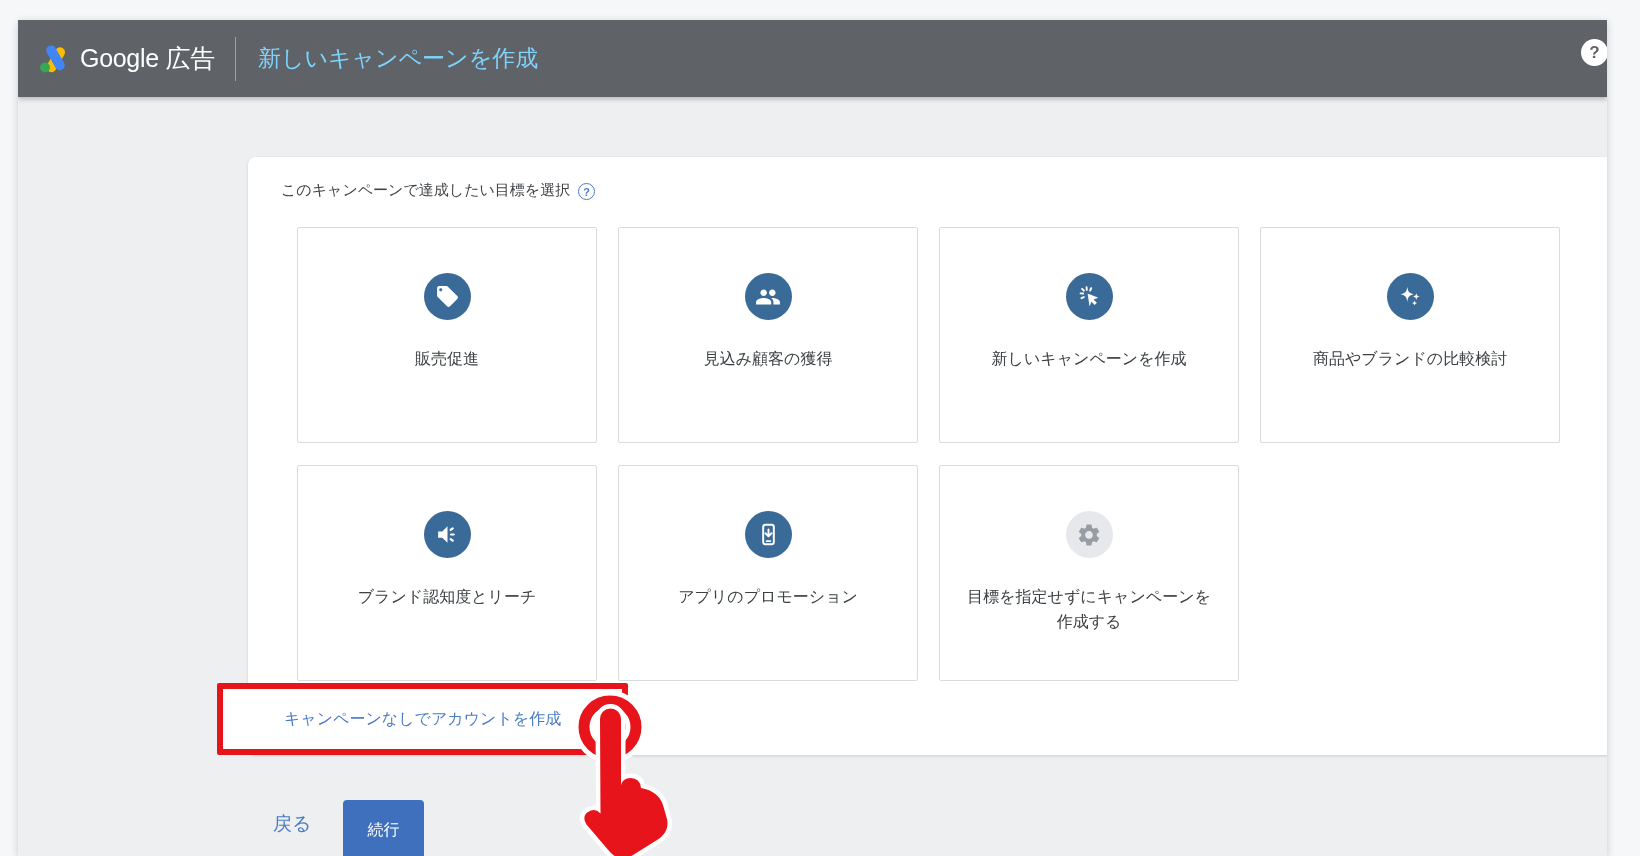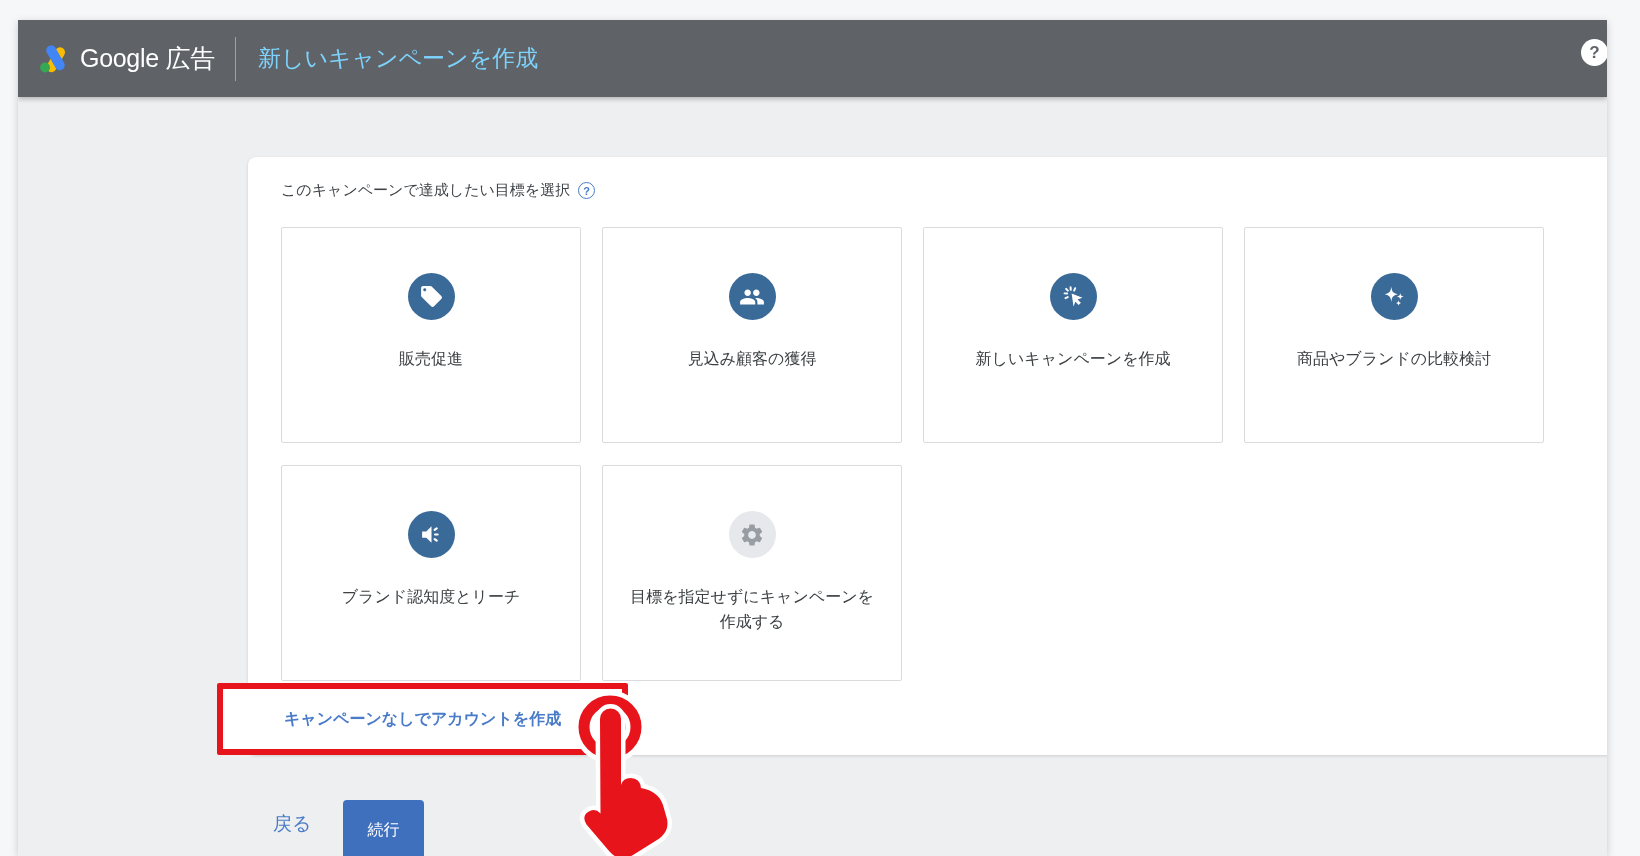--- a/index.html
+++ b/index.html
@@ -19,42 +19,42 @@
   .brand { color:#fff; font-size:25px; font-weight:500; letter-spacing:-.3px; margin-left:10px; white-space:nowrap; }
   .hdr-divider { width:1px; height:44px; background:rgba(255,255,255,.4); margin:0 22px 0 20px; }
   .page-title { color:#7dd3fc; font-size:23px; font-weight:400; white-space:nowrap; }
   .hdr-help { position:absolute; top:19px; right:-1px; width:27px; height:27px; border-radius:50%;
     background:#fff; color:#5f6368; font-size:17px; font-weight:700;
     display:flex; align-items:center; justify-content:center; cursor:pointer; }
 
   
   .card { position:absolute; left:230px; top:137px; right:-20px; height:598px;
     background:#fff; border-radius:8px; box-shadow:0 1px 3px rgba(60,64,67,.18); }
-  .heading-row { position:absolute; left:33px; top:24px; display:flex; align-items:center;
+  .heading-row { position:absolute; left:33px; top:24px; display:flex; align-items:flex-end;
     font-size:15px; color:#3f4347; }
   .heading-help { display:inline-flex; align-items:center; justify-content:center;
     width:17px; height:17px; border-radius:50%; border:1.5px solid var(--link-blue,#4a7bc8);
     color:var(--link-blue,#4a7bc8); font-size:11px; font-weight:700; margin-left:8px; cursor:pointer; }
 
-  .tiles { position:absolute; left:33px; top:70px; width:1284px;
+  .tiles { position:absolute; left:49px; top:70px; width:1284px;
     display:flex; flex-wrap:wrap; column-gap:21px; row-gap:22px; }
   .tile { width:300px; height:216px; border:1px solid var(--tile-border,#d9dbde); border-radius:2px;
     background:#fff; display:flex; flex-direction:column; align-items:center;
     padding-top:45px; cursor:pointer; }
   .circle { width:47px; height:47px; border-radius:50%; display:flex; align-items:center; justify-content:center; }
   .circle.blue { background:var(--icon-blue,#3a6a97); color:#fff; }
   .circle.gray { background:var(--icon-gray-bg,#e6e8eb); color:var(--icon-gray,#979da3); }
   .tile-label { margin-top:27px; font-size:16px; line-height:1.55; color:#3c4043;
     text-align:center; max-width:252px; }
 
   
   .red-box { position:absolute; left:199px; top:663px; width:411px; height:72px;
     border:6px solid var(--annotation-red,#e8141c); border-radius:2px; background:#fff;
     display:flex; align-items:center; justify-content:center; z-index:6; }
-  .skip-link { font-size:16px; color:var(--link-blue,#4a7bc8); text-decoration:none; cursor:pointer; white-space:nowrap;font-weight:bold; }
+  .skip-link { font-size:16px; color:var(--link-blue,#4a7bc8); text-decoration:none; cursor:pointer; white-space:nowrap; }
 
   
   .back-link { position:absolute; left:255px; top:781px; height:46px; line-height:46px;
     font-size:19px; color:var(--link-blue,#4a7bc8); text-decoration:none; cursor:pointer; z-index:4; }
   .continue-button { position:absolute; left:325px; top:780px; width:81px; height:60px;
     background:var(--button-blue,#3f70be); color:#fff; border:none; border-radius:4px;
     font-size:16px; font-weight:500; font-family:inherit; cursor:pointer; z-index:4; }
 
   
   .tap { position:absolute; left:535px; top:667px; width:125px; height:176px;
@@ -140,20 +140,31 @@
             <g stroke="currentColor" stroke-width="2.1" stroke-linecap="round" fill="none">
               <line x1="15" y1="7.6" x2="17" y2="6.1"></line>
               <line x1="15.4" y1="12" x2="17.9" y2="12"></line>
               <line x1="15" y1="16.4" x2="17" y2="17.9"></line>
             </g>
           </svg>
         </div>
         <div class="tile-label">ブランド認知度とリーチ</div>
       </div>
 
+      <div class="tile">
+        <div class="circle blue">
+          <svg width="25" height="25" viewBox="0 0 24 24">
+            <rect x="6.9" y="2.6" width="10.2" height="18.8" rx="2.2" fill="none" stroke="currentColor" stroke-width="1.9"></rect>
+            <line x1="10.3" y1="18.4" x2="13.7" y2="18.4" stroke="currentColor" stroke-width="1.7" stroke-linecap="round"></line>
+            <line x1="12" y1="7.2" x2="12" y2="13" stroke="currentColor" stroke-width="1.9" stroke-linecap="round"></line>
+            <path d="M9.1 10.8 L12 13.7 L14.9 10.8" fill="none" stroke="currentColor" stroke-width="1.9" stroke-linecap="round" stroke-linejoin="round"></path>
+          </svg>
+        </div>
+        <div class="tile-label">アプリのプロモーション</div>
+      </div>
 
       <div class="tile">
         <div class="circle gray">
           <svg width="26" height="26" viewBox="0 0 24 24" fill="currentColor">
               <path d="M19.14 12.94c.04-.3.06-.61.06-.94 0-.32-.02-.64-.07-.94l2.03-1.58c.18-.14.23-.41.12-.61l-1.92-3.32c-.12-.22-.37-.29-.59-.22l-2.39.96c-.5-.38-1.03-.7-1.62-.94l-.36-2.54c-.04-.24-.24-.41-.48-.41h-3.84c-.24 0-.43.17-.47.41l-.36 2.54c-.59.24-1.13.57-1.62.94l-2.39-.96c-.22-.08-.47 0-.59.22L2.74 8.87c-.12.21-.08.47.12.61l2.03 1.58c-.05.3-.09.63-.09.94s.02.64.07.94l-2.03 1.58c-.18.14-.23.41-.12.61l1.92 3.32c.12.22.37.29.59.22l2.39-.96c.5.38 1.03.7 1.62.94l.36 2.54c.05.24.24.41.48.41h3.84c.24 0 .44-.17.47-.41l.36-2.54c.59-.24 1.13-.56 1.62-.94l2.39.96c.22.08.47 0 .59-.22l1.92-3.32c.12-.22.07-.47-.12-.61l-2.01-1.58zM12 15.6c-1.98 0-3.6-1.62-3.6-3.6s1.62-3.6 3.6-3.6 3.6 1.62 3.6 3.6-1.62 3.6-3.6 3.6z"></path>
             </svg>
         </div>
         <div class="tile-label">目標を指定せずにキャンペーンを作成する</div>
       </div>
 

